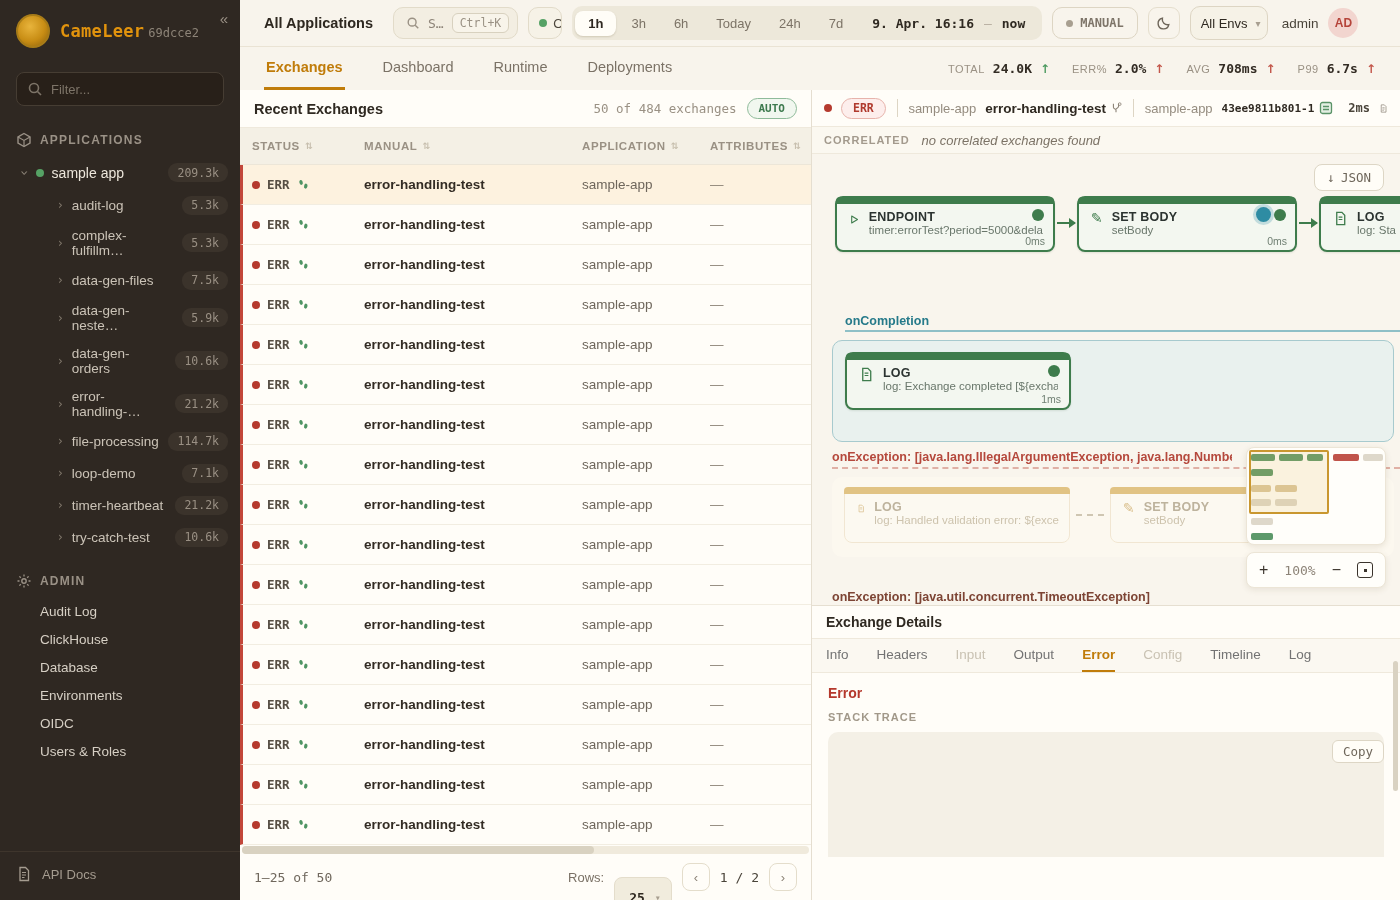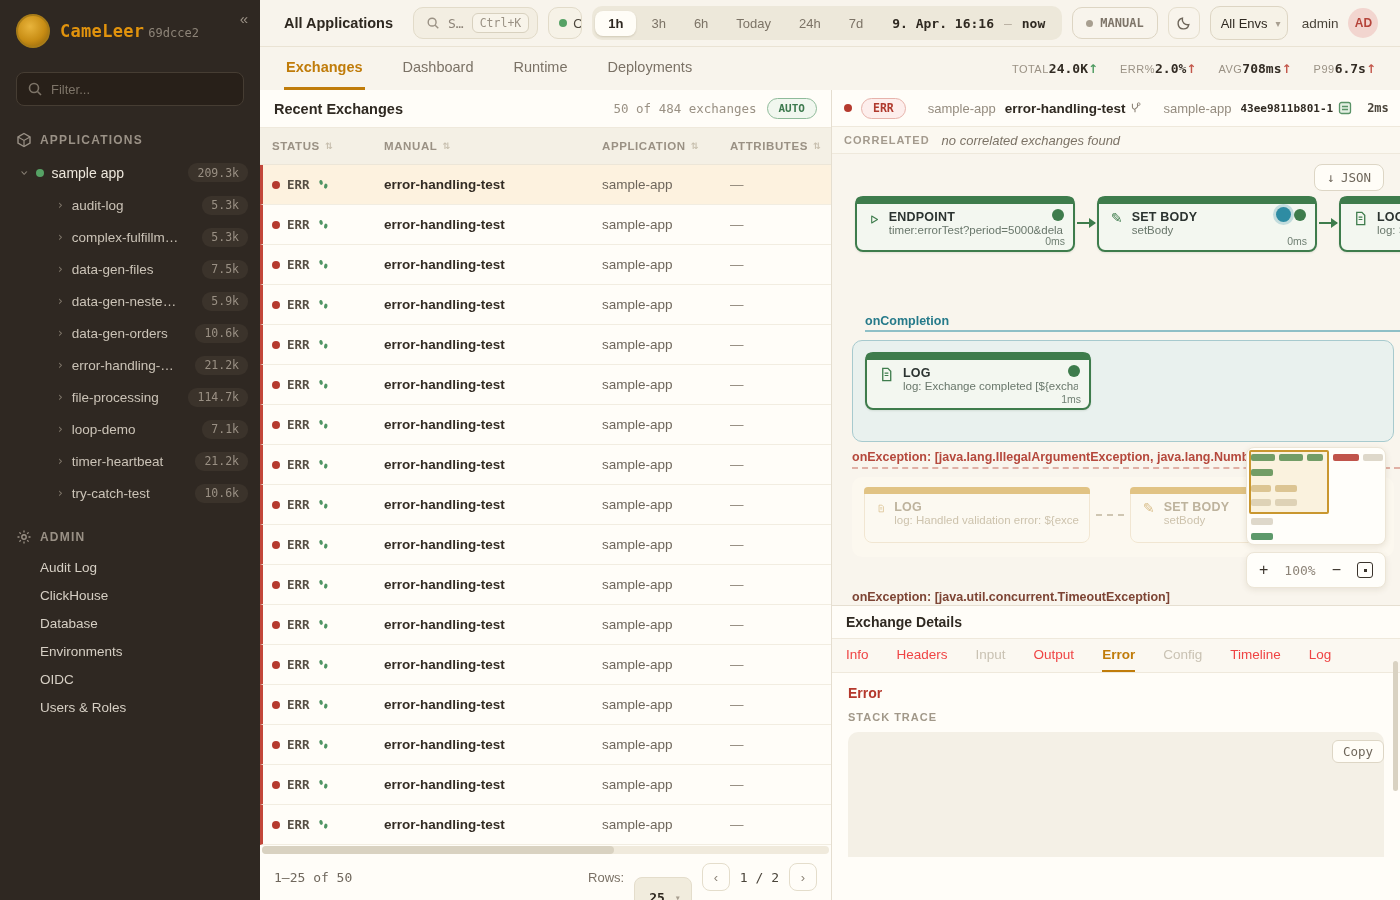--- a/index.html
+++ b/index.html
@@ -1,21 +1,21 @@
 <!DOCTYPE html>
 <html><head>
 <meta charset="utf-8">
 <style>
   * { margin:0; padding:0; box-sizing:border-box; }
   html,body { width:1400px; height:900px; overflow:hidden; font-family:"Liberation Sans",sans-serif; background:#f8f4ec; color:#332c24; }
   .mono { font-family:"DejaVu Sans Mono",monospace; }
 
   
   .app { display:flex; width:1400px; height:900px; }
-  .sidebar { width:260px; background:#2f2822; color:#d8d1c6; flex-shrink:0; display:flex; flex-direction:column; position:relative; }
+  .sidebar { width:240px; background:#2f2822; color:#d8d1c6; flex-shrink:0; display:flex; flex-direction:column; position:relative; }
   .main-col { flex:1; display:flex; flex-direction:column; min-width:0; }
   .content-row { flex:1; display:flex; min-height:0; }
 
   
   .sb-header { display:flex; align-items:center; gap:10px; padding:14px 14px 10px 16px; position:relative; }
   .logo-circle { width:34px; height:34px; border-radius:50%; background:radial-gradient(circle at 40% 35%, #e8b43c 0%, #c88d14 55%, #8a5f0c 100%); border:2px solid #a87c18; flex-shrink:0; }
   .brand { font-size:17px; font-weight:bold; color:#e1930d; letter-spacing:.3px; font-family:"DejaVu Sans Mono",monospace; }
   .version { font-size:12px; color:#8d8478; font-family:"DejaVu Sans Mono",monospace; margin-left:4px; }
   .collapse { position:absolute; right:12px; top:10px; color:#9b9286; font-size:15px; cursor:pointer; }
   .filter-wrap { margin:14px 16px 6px; }
@@ -51,21 +51,21 @@
   .env-select { display:flex; align-items:center; justify-content:space-between; border:1px solid #ddd5c3; border-radius:10px; height:34px; width:78px; padding:0 10px; font-size:13px; color:#2f2921; cursor:pointer; background:#f6f2e7; white-space:nowrap; gap:8px;}
   .env-select .caret { color:#a89f90; font-size:10px; }
   .user-name { font-size:13.5px; color:#4a443a; margin-left:4px; white-space:nowrap; }
   .avatar { width:30px; height:30px; border-radius:50%; background:#f2d5cf; color:#b5443a; font-size:12px; font-weight:bold; display:flex; align-items:center; justify-content:center; flex-shrink:0; }
 
   
   .tabs-row { height:43px; display:flex; align-items:stretch; padding:0 24px; background:#f8f4ec; flex-shrink:0; }
   .main-tab { display:flex; align-items:center; padding:0 2px; margin-right:36px; font-size:14.5px; color:#7b7266; cursor:pointer; border-bottom:3px solid transparent; }
   .main-tab[data-state="active"] { color:#c07c0a; font-weight:bold; border-bottom-color:#c07c0a; }
   .stats { margin-left:auto; display:flex; align-items:center; gap:22px; }
-  .stat { display:flex; align-items:center; gap:0; }
+  .stat { display:flex; align-items:center; gap:8px; }
   .stat-label { font-size:11px; color:#9a9184; letter-spacing:.5px; }
   .stat-value { font-size:13px; font-weight:bold; color:#332c24; font-family:"DejaVu Sans Mono",monospace; }
   .stat-arrow { font-size:12px; font-weight:bold; font-family:"DejaVu Sans",sans-serif; }
   .stat[data-state="good"] .stat-arrow { color:#4d9a60; }
   .stat[data-state="bad"] .stat-arrow { color:#c3564a; }
 
   
   .table-panel { width:572px; flex-shrink:0; background:#fffdf8; display:flex; flex-direction:column; border-right:1px solid #e5ded0; min-height:0; }
   .panel-head { height:38px; display:flex; align-items:center; padding:0 14px; border-bottom:1px solid #efe9dc; gap:10px; }
   .panel-title { font-size:14.5px; font-weight:bold; color:#2f2921; }
@@ -144,21 +144,21 @@
   .zoom-bar { position:absolute; right:14px; width:140px; height:36px; background:#fffefa; border:1px solid #ece5d6; border-radius:8px; box-shadow:0 2px 6px rgba(90,70,30,.1); display:flex; align-items:center; justify-content:space-between; padding:0 12px; z-index:6; }
   .zoom-btn { background:none; border:none; font-size:16px; color:#3a332b; cursor:pointer; line-height:1; }
   .zoom-pct { font-size:13px; color:#8d8478; font-family:"DejaVu Sans Mono",monospace; }
   .fit-btn { width:16px; height:16px; border:1.5px solid #3a332b; border-radius:3px; position:relative; cursor:pointer; background:none; }
   .fit-btn::after { content:""; position:absolute; left:50%; top:50%; width:3px; height:3px; margin:-1.5px 0 0 -1.5px; background:#3a332b; }
 
   
   .xd-panel { height:295px; background:#fffdf8; border-top:1px solid #e6dfd1; display:flex; flex-direction:column; flex-shrink:0; position:relative; }
   .xd-title { height:33px; display:flex; align-items:center; padding:0 14px; font-size:14px; font-weight:bold; color:#2f2921; border-bottom:1px solid #efe9dc; }
   .xd-tabs { height:34px; display:flex; align-items:stretch; padding:0 14px; gap:28px; background:#fbf8f1; border-bottom:1px solid #efe9dc; }
-  .xd-tab { display:flex; align-items:center; font-size:13.5px; color:#ef4444; cursor:pointer; border-bottom:2.5px solid transparent; }
+  .xd-tab { display:flex; align-items:center; font-size:13.5px; color:#737373; cursor:pointer; border-bottom:2.5px solid transparent; }
   .xd-tab[data-state="active"] { color:#c07c0a; font-weight:bold; border-bottom-color:#c07c0a; }
   .xd-tab[data-state="disabled"] { color:#c9c2b3; cursor:default; }
   .xd-content { flex:1; padding:12px 16px 0; overflow:hidden; position:relative; }
   .xd-error-h { font-size:14px; font-weight:bold; color:#b5382c; margin-bottom:10px; }
   .err-box { background:#fcecea; border:1px solid #f0cdc7; border-radius:10px; padding:11px 14px; font-size:13.5px; color:#40392f; margin-bottom:14px; }
   .stack-label { font-size:11px; font-weight:bold; letter-spacing:1px; color:#a19889; margin-bottom:9px; }
   .code-box { background:#f4f0e6; border-radius:10px 10px 0 0; padding:13px 14px; font-family:"DejaVu Sans Mono",monospace; font-size:12.3px; color:#3f382e; line-height:1.55; white-space:pre; overflow:hidden; position:relative; height:125px; }
   .copy-btn { position:absolute; top:8px; right:0; background:#fffdf7; border:1px solid #ddd6c5; border-radius:6px; padding:3px 10px; font-size:12.5px; font-family:"DejaVu Sans Mono",monospace; color:#6e665a; cursor:pointer; }
   .vscroll-thumb { position:absolute; right:2px; top:55px; width:5px; height:130px; border-radius:3px; background:#d9d2c2; cursor:pointer; }
 
@@ -282,20 +282,27 @@
 
         <div class="sb-admin-item"><span>Database</span></div>
 
         <div class="sb-admin-item"><span>Environments</span></div>
 
         <div class="sb-admin-item"><span>OIDC</span></div>
 
         <div class="sb-admin-item"><span>Users &amp; Roles</span></div>
       </div>
 
+    <div class="sb-footer">
+      <svg class="sb-icon" viewBox="0 0 16 16" width="15" height="15">
+          <path d="M4 1.5h5.5L12.5 4.5V14.5H4z" fill="none" stroke="#a59c90" stroke-width="1.3"></path>
+          <path d="M6 6.5h4M6 9h4M6 11.5h2.5" stroke="#a59c90" stroke-width="1.1"></path>
+        </svg>
+      <span>API Docs</span>
+    </div>
   </aside>
 
   <div class="main-col">
 
     <div class="topbar">
       <span class="tb-title">All Applications</span>
       <div class="search-pill">
         <svg viewBox="0 0 16 16" width="14" height="14">
             <circle cx="7" cy="7" r="4.5" fill="none" stroke="#9a9184" stroke-width="1.6"></circle>
             <line x1="10.5" y1="10.5" x2="14" y2="14" stroke="#9a9184" stroke-width="1.6"></line>

